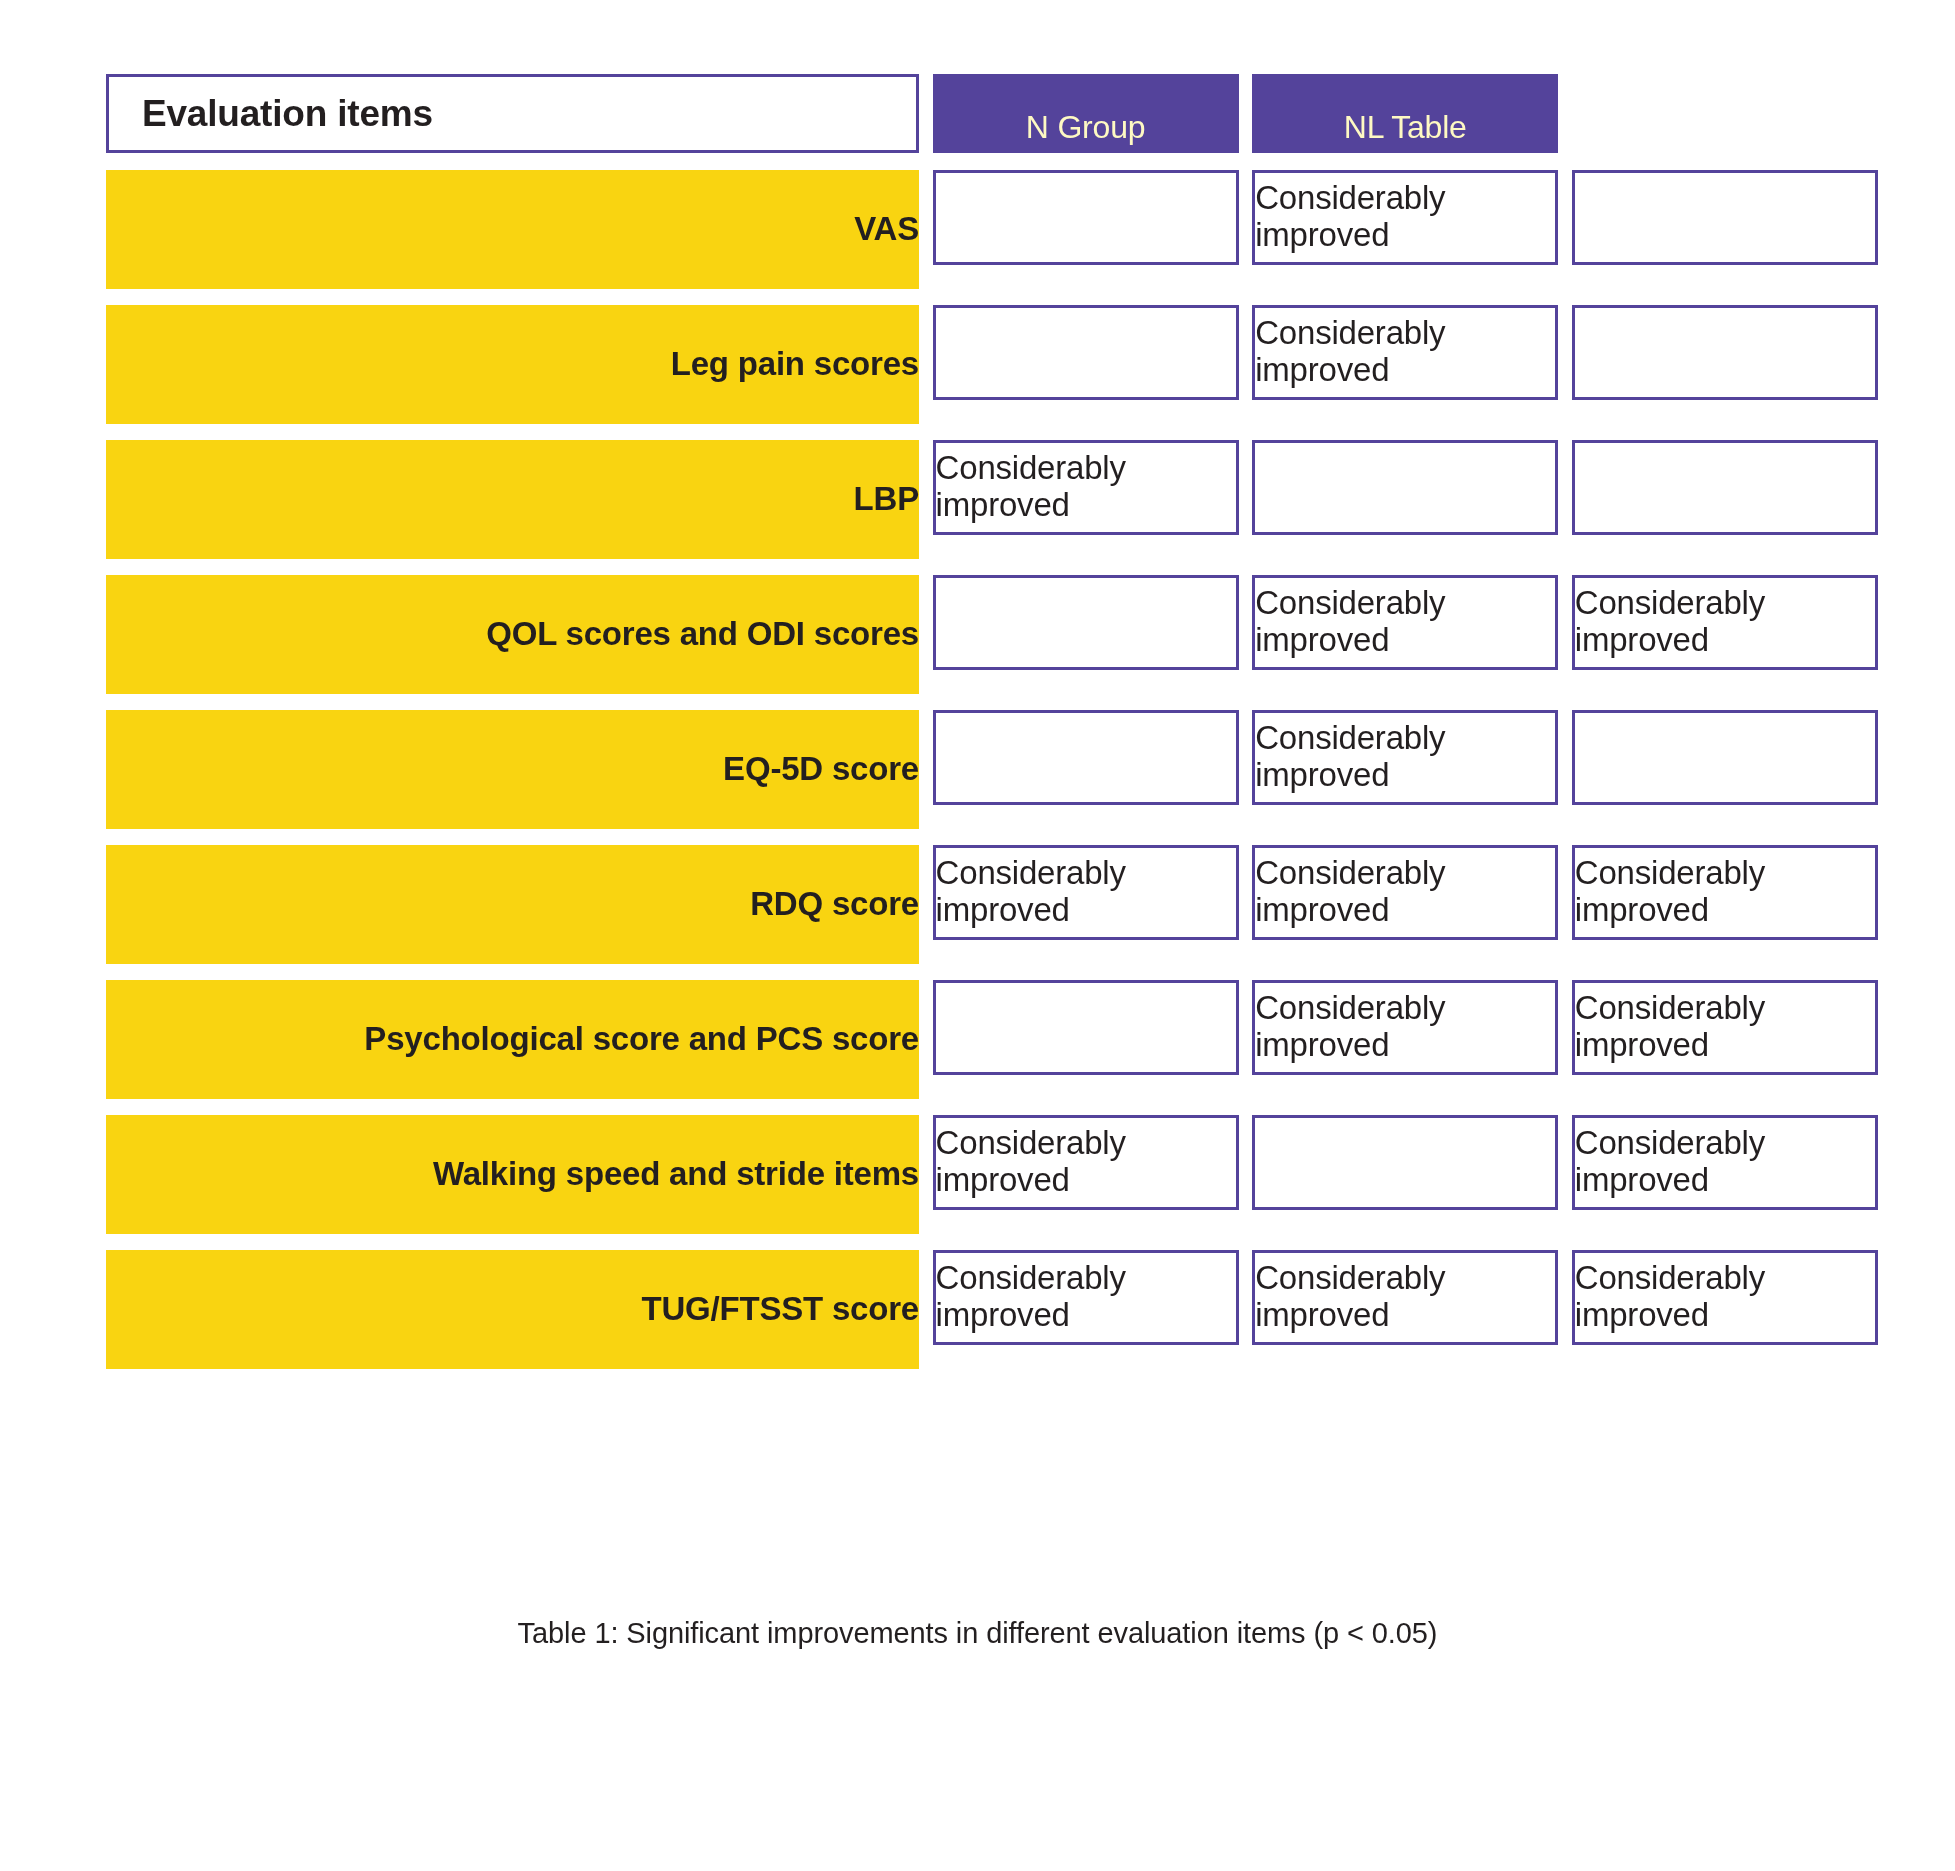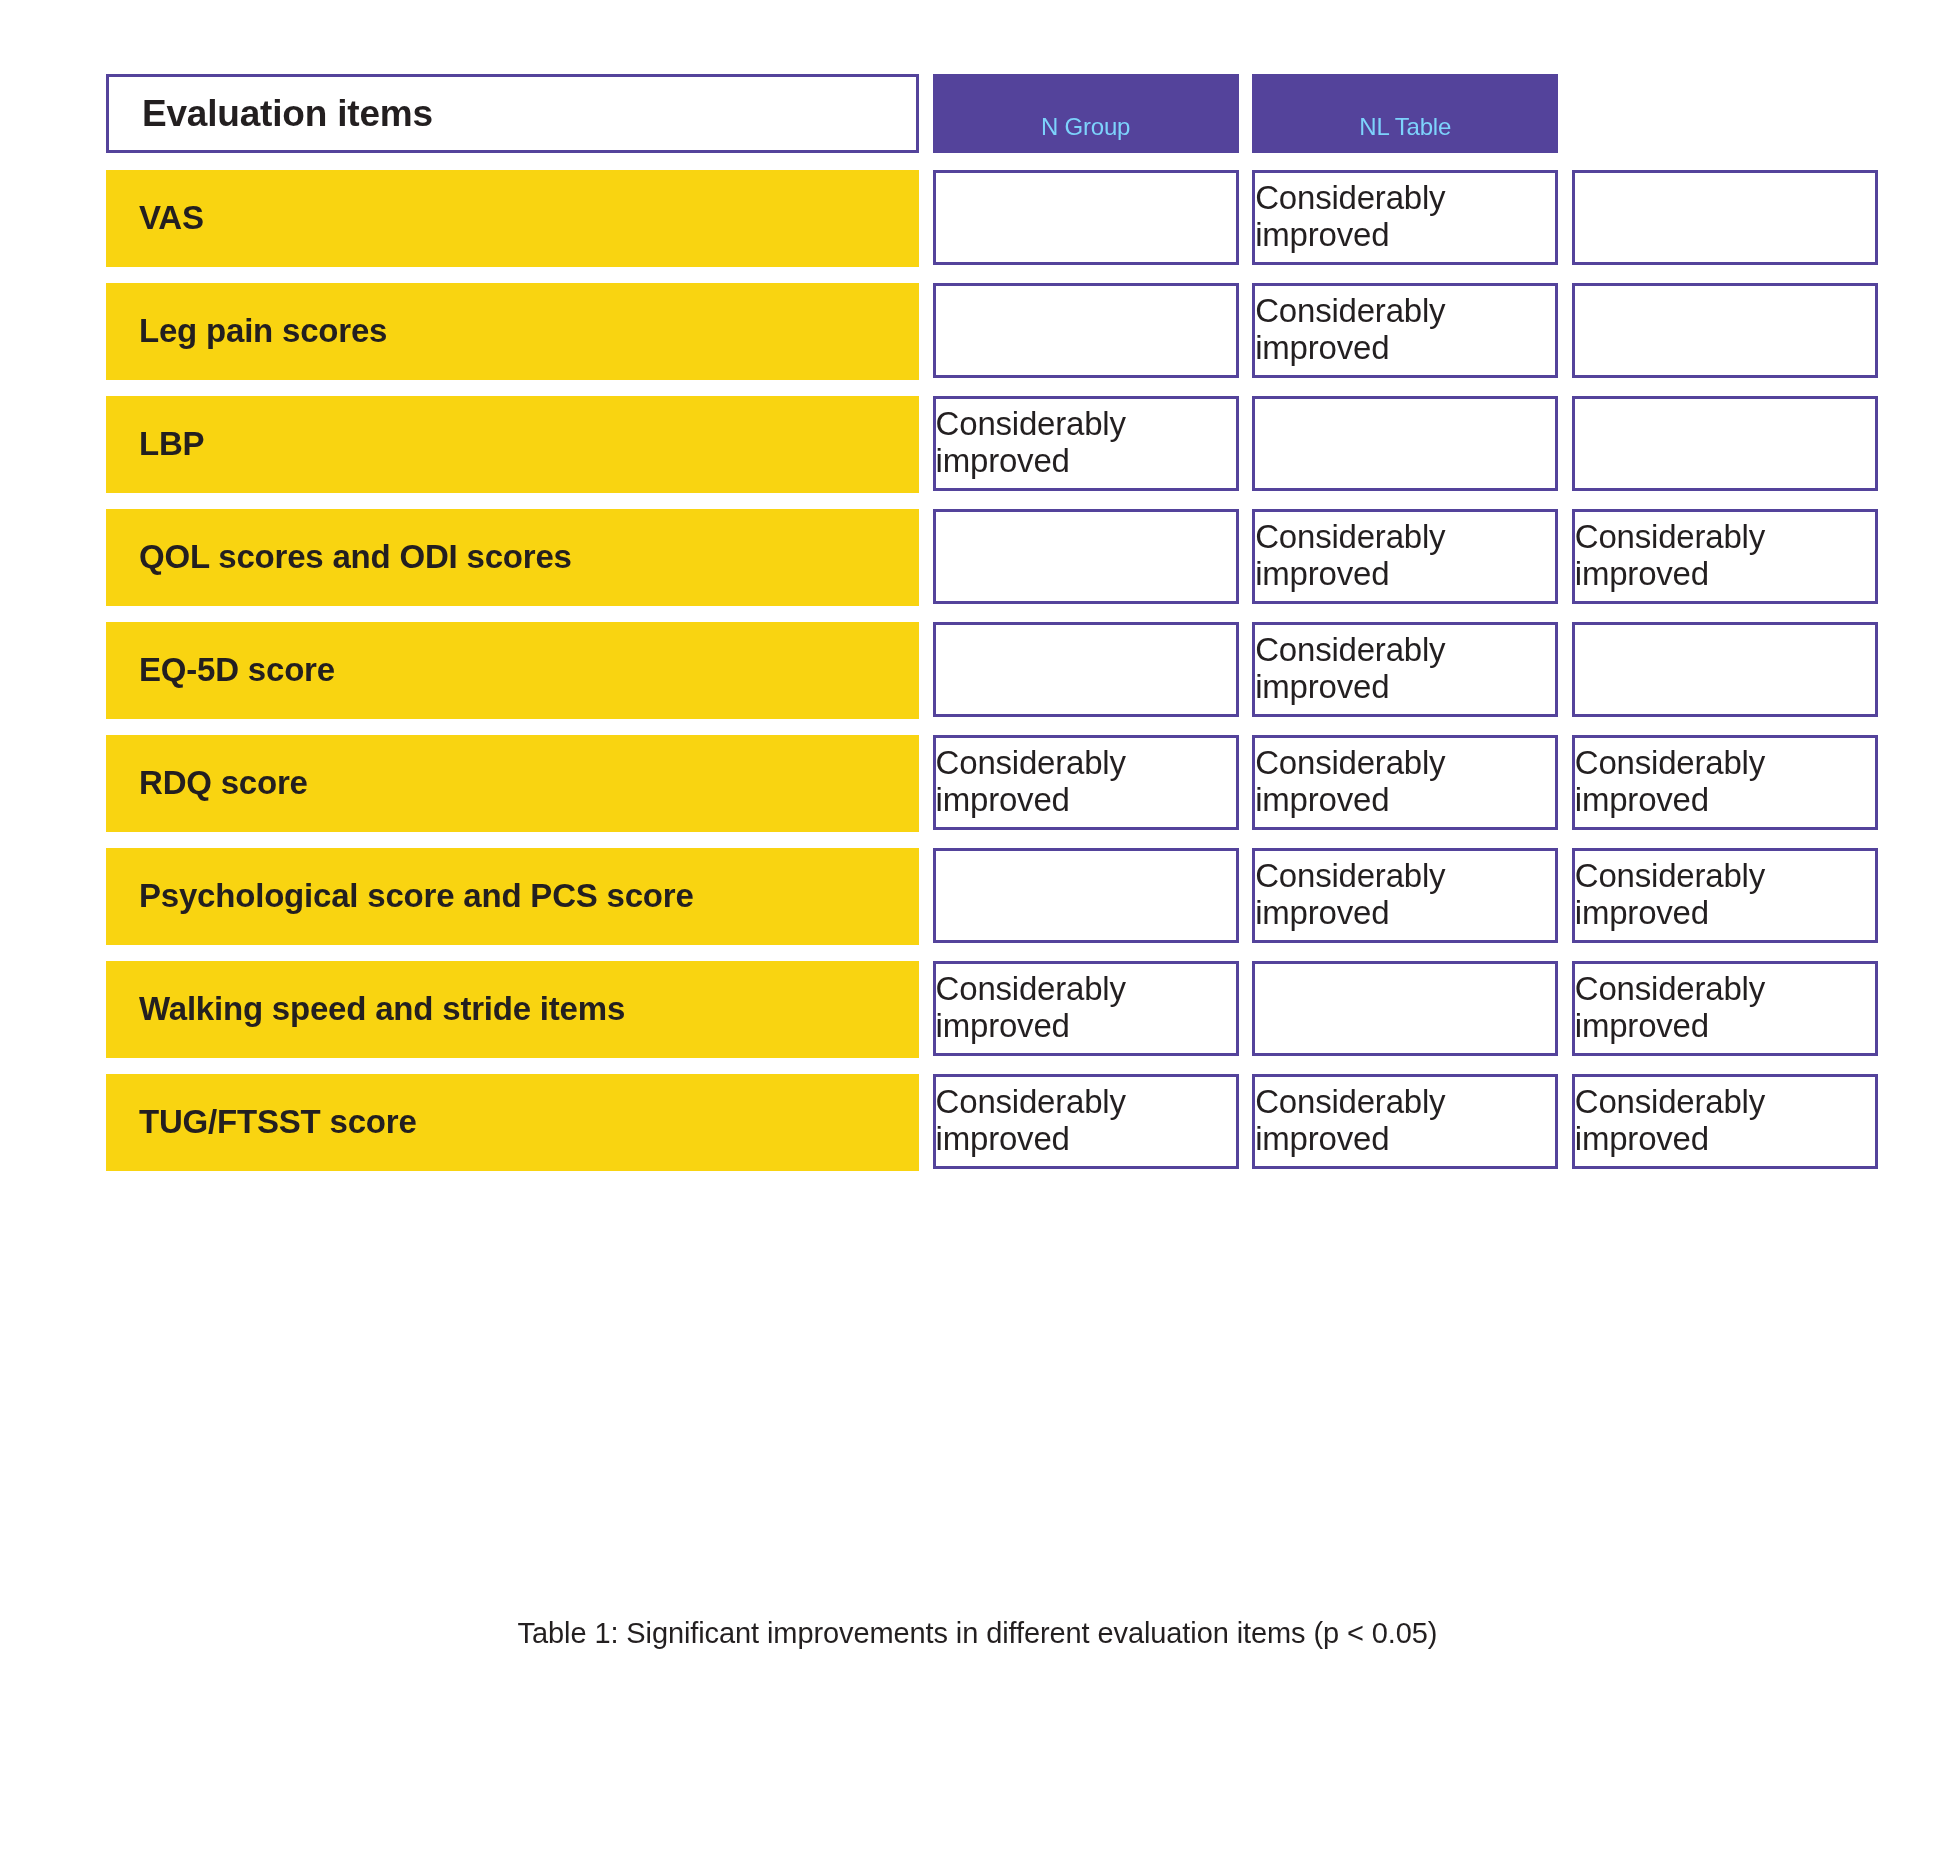--- a/index.html
+++ b/index.html
@@ -61,34 +61,35 @@
 
   .hdr-group {
     box-sizing: border-box;
     background: #54439B;
     height: 79px;
     display: flex;
     align-items: center;
     justify-content: center;
   }
   .hdr-group-text {
-    font-size: 24px;
-    color: #7dd3fc;
+    font-size: 32px;
+    color: #fef9c3;
     letter-spacing: -0.2px;
     margin-top: 27px;
   }
 
   
   .cell-label {
     box-sizing: border-box;
     background: #F9D411;
-    height: 97px;
+    height: 119px;
     display: flex;
     align-items: center;
     padding-left: 33px;
+    justify-content: flex-end;
   }
   .cell-label-text {
     font-size: 33px;
     font-weight: bold;
     color: #231F20;
     letter-spacing: -0.2px;
   }
 
   .cell-group {
     box-sizing: border-box;

